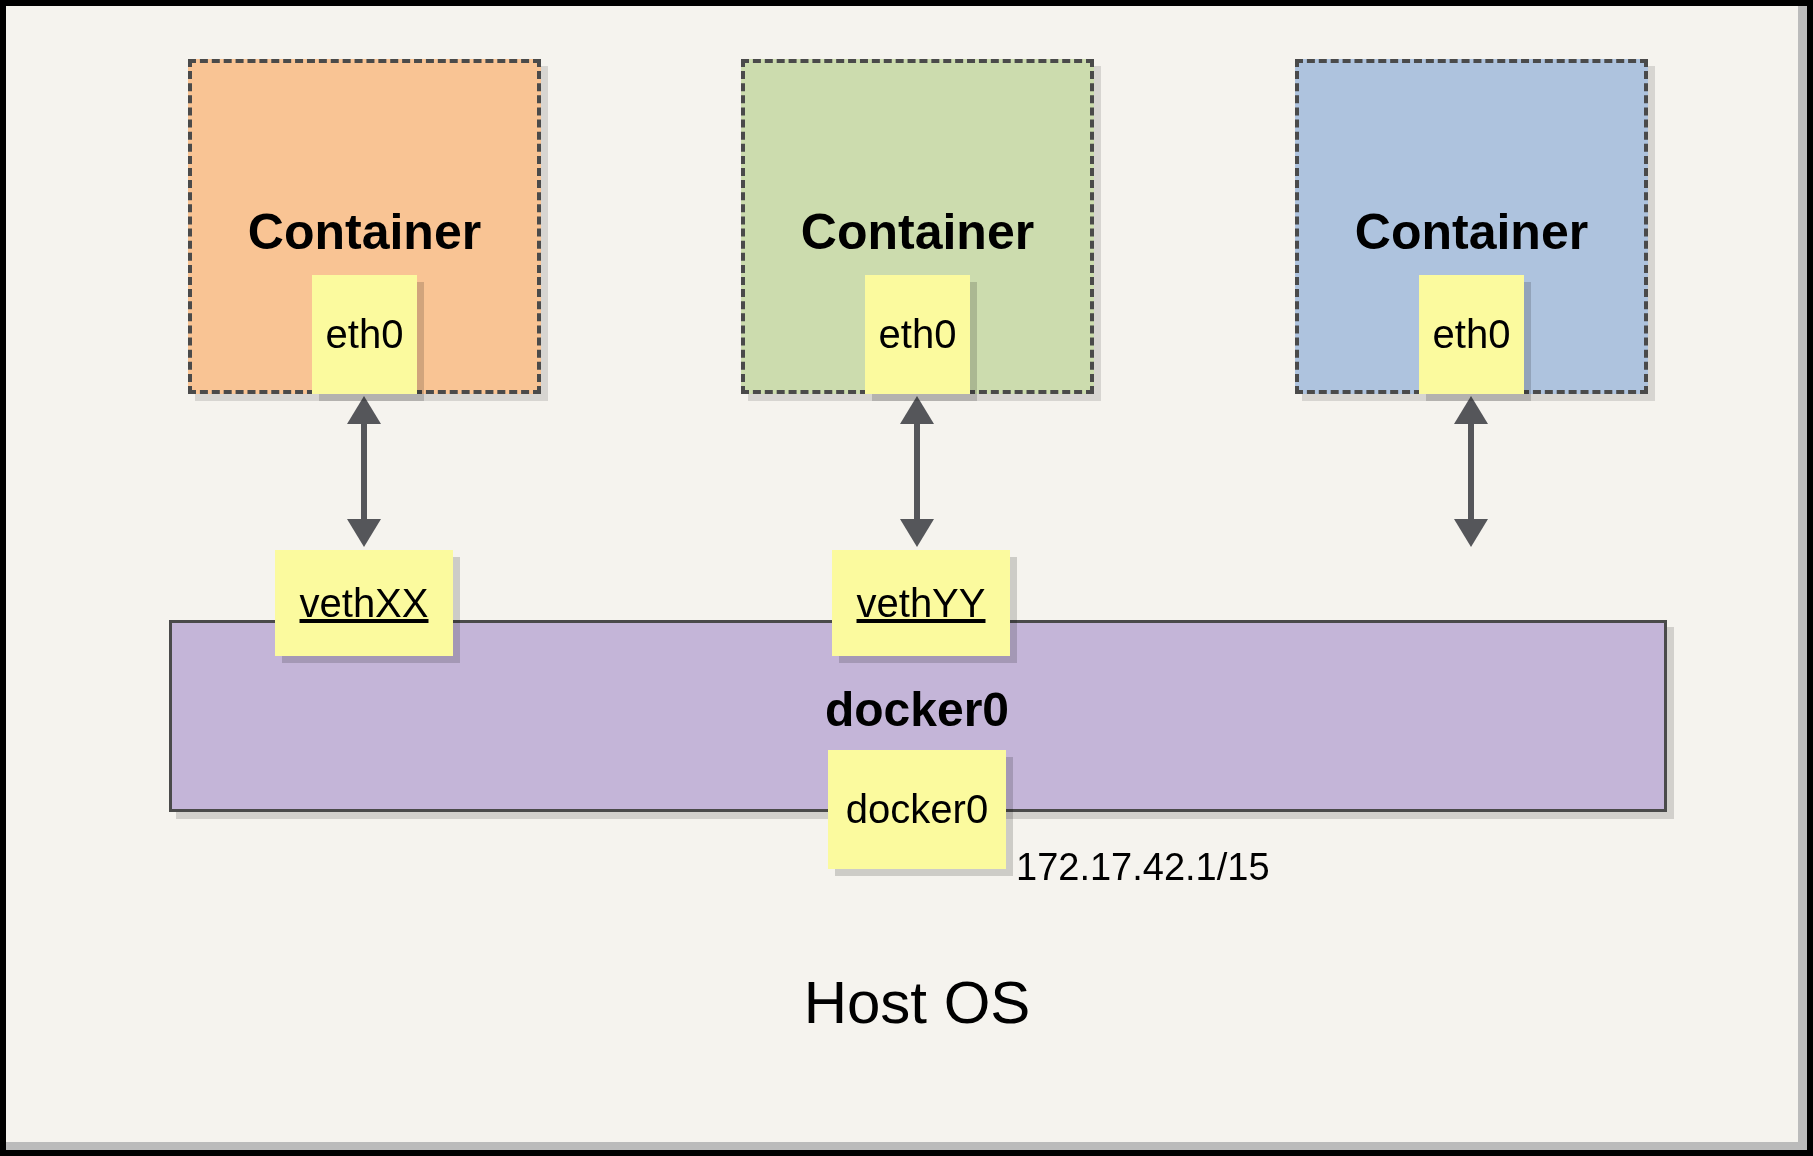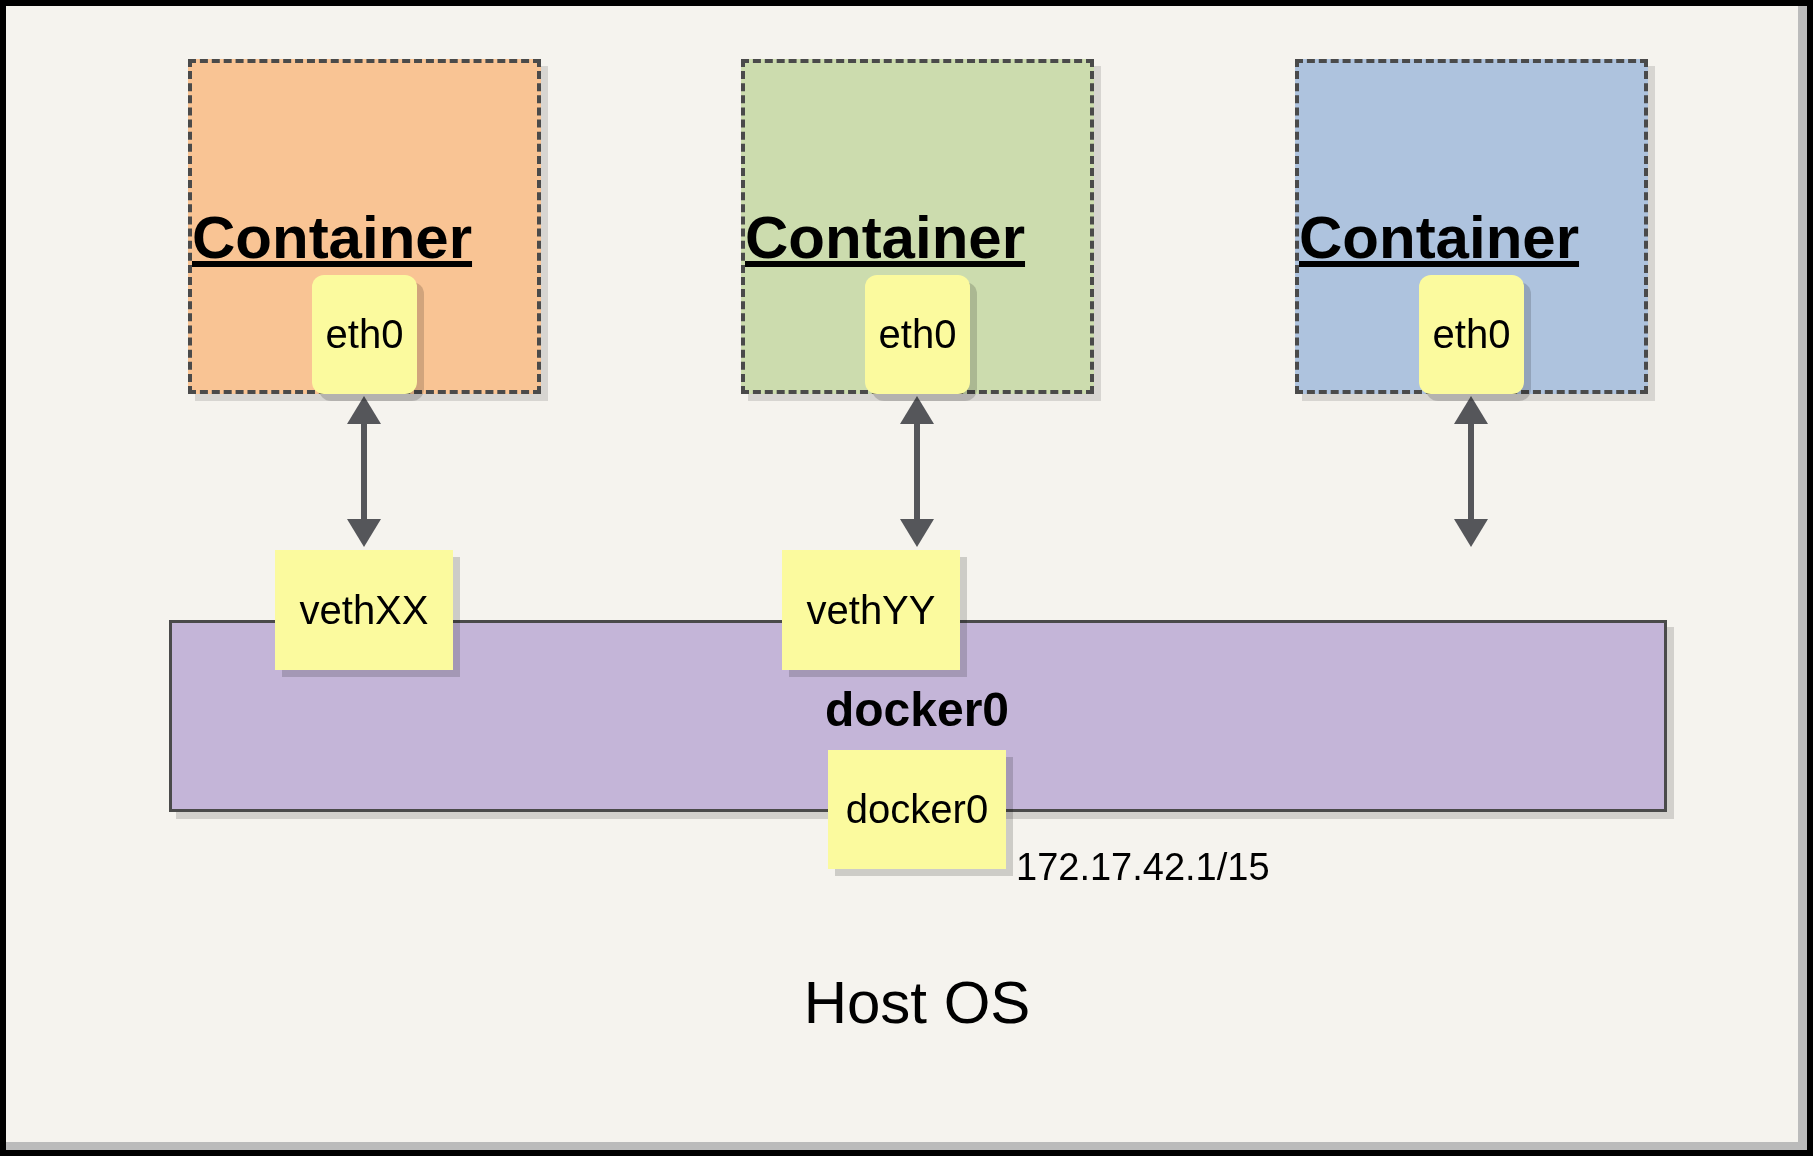--- a/index.html
+++ b/index.html
@@ -26,43 +26,43 @@
     width:353px; height:335px;
     border:4px dashed #4A4A4A;
     box-shadow:7px 7px 0 rgba(0,0,0,0.12);
   }
   .container-box.c1 { left:182px; }
   .container-box.c2 { left:735px; }
   .container-box.c3 { left:1289px; }
   .container-title {
     position:absolute;
     left:0; right:0; top:140px;
-    font-size:60px;
+    text-align:center;
+    font-size:50px;
     font-weight:bold;
     letter-spacing:0px;
-    text-decoration:underline;
   }
   
   .note-box {
     position:absolute;
     background:#FBFA9E;
     box-shadow:7px 7px 0 rgba(0,0,0,0.16);
     display:flex;
     align-items:center;
     justify-content:center;
     font-size:40px;
     z-index:5;
   }
-  .eth-box { top:269px; width:105px; height:119px;border-radius:12px; }
+  .eth-box { top:269px; width:105px; height:119px; }
   .eth-box.c1 { left:306px; }
   .eth-box.c2 { left:859px; }
   .eth-box.c3 { left:1413px; }
-  .veth-box { top:544px; width:178px; height:120px; }
+  .veth-box { top:544px; width:178px; height:106px;text-decoration:underline; }
   .veth-box.c1 { left:269px; }
-  .veth-box.c2 { left:776px;text-align:center; }
+  .veth-box.c2 { left:826px;text-align:center; }
   .veth-box.c3 { left:1375px; }
   .bridge-if-box { top:744px; left:822px; width:178px; height:119px; }
   
   .arrow {
     position:absolute;
     top:390px;
     width:34px; height:151px;
     display:flex;
     flex-direction:column;
     align-items:center;

